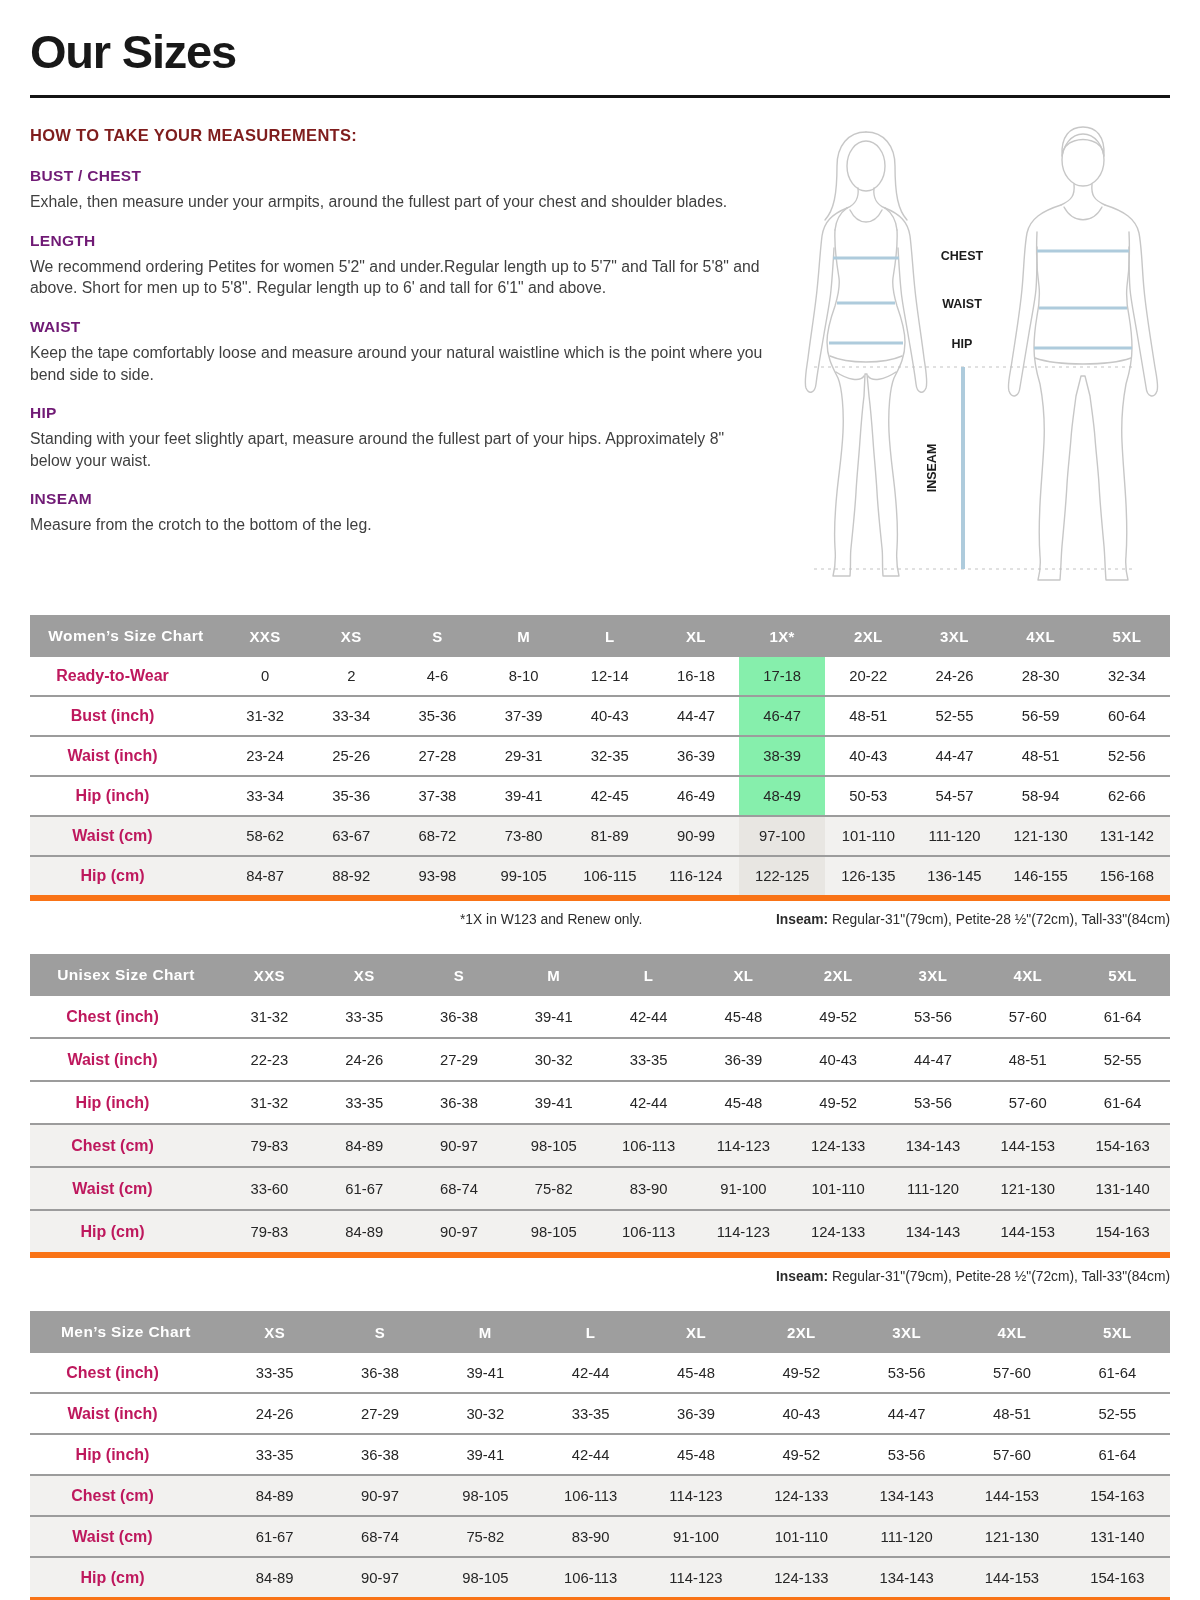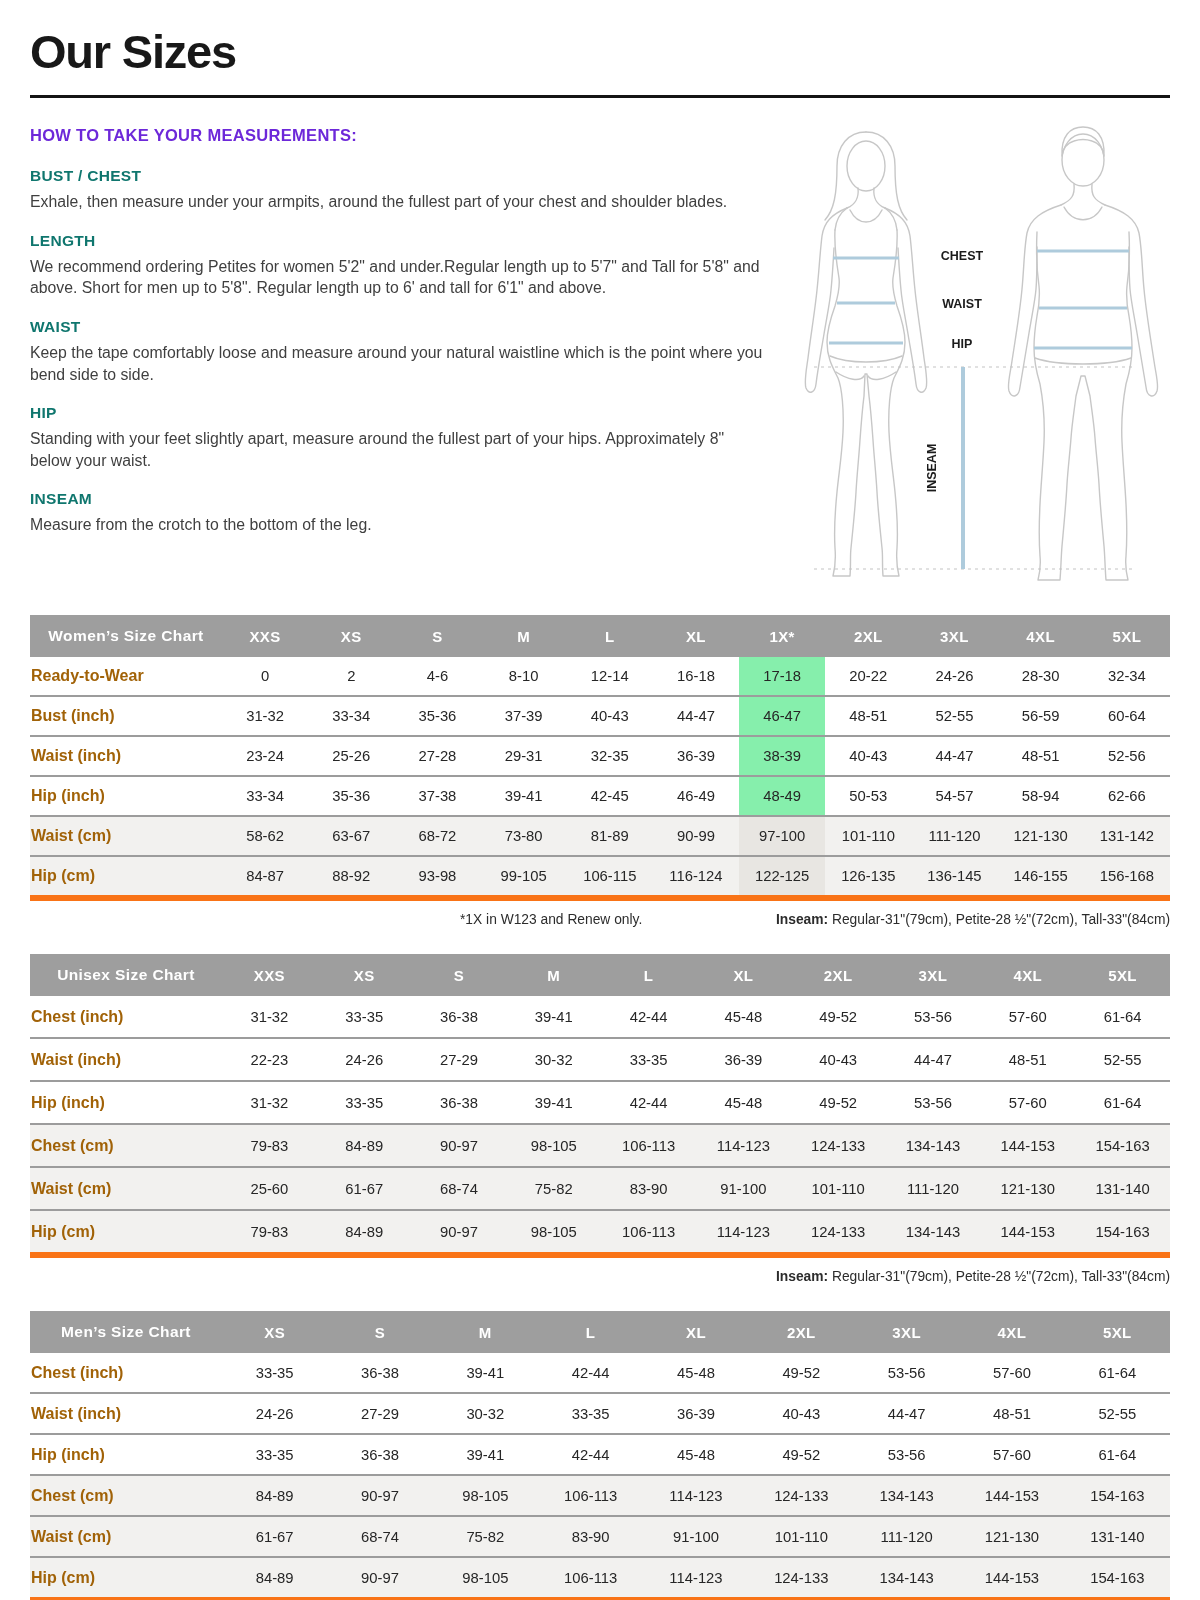--- a/index.html
+++ b/index.html
@@ -4,38 +4,38 @@
 <style>
   html,body{margin:0;padding:0;background:#fff;}
   body{width:1200px;font-family:"Liberation Sans",sans-serif;color:#222;}
   .page{padding:24px 30px 34px;}
 
   h1.page-title{margin:0;font-size:47px;font-weight:700;letter-spacing:-1.2px;color:#181818;}
   .rule{border:none;border-top:3px solid #141414;margin:16px 0 28px;}
 
   .intro{display:flex;align-items:flex-start;}
   .intro-text{width:748px;flex:0 0 748px;}
-  .howto{font-size:16.5px;font-weight:700;letter-spacing:.3px;color:#6d28d9;margin:0 0 22px;}
+  .howto{font-size:16.5px;font-weight:700;letter-spacing:.3px;color:#7f1d1d;margin:0 0 22px;}
   .m-section{margin-bottom:19px;}
-  .m-title{font-size:15.5px;font-weight:700;letter-spacing:.3px;color:#0f766e;margin:16px 0 6px;}
+  .m-title{font-size:15.5px;font-weight:700;letter-spacing:.3px;color:#701a75;margin:16px 0 6px;}
   .m-body{font-size:15.8px;line-height:1.37;color:#3f3f3f;margin:0;max-width:735px;}
   .diagram-wrap{flex:1;display:flex;justify-content:flex-end;margin-top:-6px;}
 
   .table-block{margin-top:27px;}
   table.size-chart{width:100%;border-collapse:collapse;table-layout:fixed;}
   table.size-chart col.c-label{width:192px;}
   table.size-chart thead th{background:#9e9e9e;color:#fff;font-size:15px;font-weight:700;height:40px;letter-spacing:.4px;text-align:center;}
   table.size-chart th.tl{font-size:15.5px;}
   table.size-chart tbody td{text-align:center;font-size:14.8px;color:#262626;vertical-align:middle;}
   .rows-36 tbody td{height:36px;}
   .rows-39 tbody td{height:39px;}
   .rows-37 tbody td{height:37px;}
   table.size-chart tbody tr+tr td{border-top:2px solid #9c9c9c;}
   table.size-chart tbody tr:last-child td{border-bottom:6px solid #f97316;}
-  table.size-chart td.lbl{font-weight:700;font-size:16px;text-align:left;padding-right:28px;color:#a16207;}
+  table.size-chart td.lbl{font-weight:700;font-size:16px;text-align:center;padding-right:28px;color:#be185d;}
   table.size-chart tr.shaded td{background:#f2f1ef;}
   table.size-chart td.hl{background:#86efac;}
   table.size-chart tr.shaded td.hl{background:#e8e6e2;}
 
   .footnotes{display:flex;align-items:baseline;margin-top:11px;font-size:13.8px;color:#2c2c2c;}
   .fn-left{margin-left:430px;}
   .fn-right{margin-left:auto;}
   .fn-right .fn-label{font-weight:700;}
 </style>
 </head>
@@ -330,21 +330,21 @@
             <td>98-105</td>
             <td>106-113</td>
             <td>114-123</td>
             <td>124-133</td>
             <td>134-143</td>
             <td>144-153</td>
             <td>154-163</td>
           </tr>
           <tr class="shaded">
             <td class="lbl">Waist (cm)</td>
-            <td>25-60</td>
+            <td>33-60</td>
             <td>61-67</td>
             <td>68-74</td>
             <td>75-82</td>
             <td>83-90</td>
             <td>91-100</td>
             <td>101-110</td>
             <td>111-120</td>
             <td>121-130</td>
             <td>131-140</td>
           </tr>

